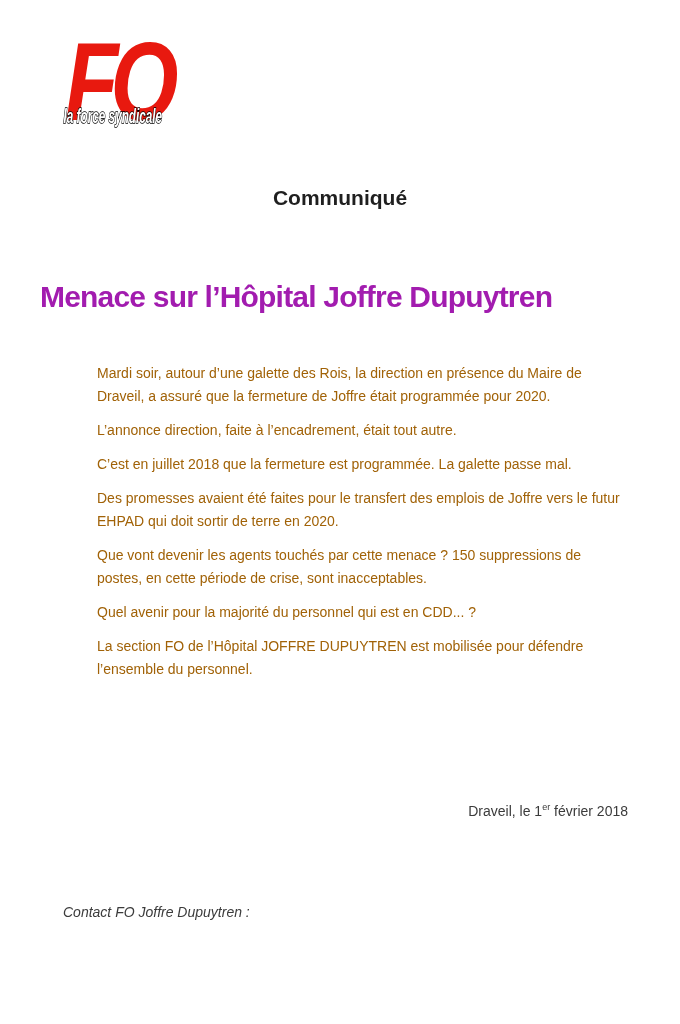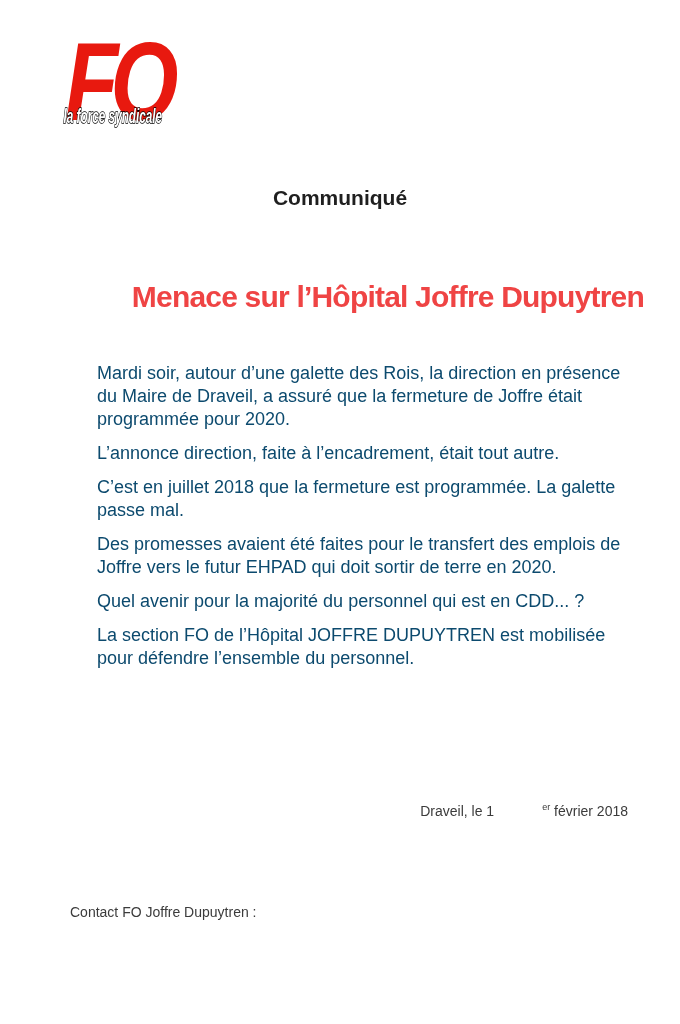--- a/index.html
+++ b/index.html
@@ -26,68 +26,68 @@
     left: 0;
     top: 186px;
     width: 100%;
     text-align: center;
     font-size: 21px;
     font-weight: bold;
     color: #1f1f1f;
   }
   .title {
     position: absolute;
-    left: 24px;
+    left: 40px;
     top: 280px;
     width: 620px;
-    text-align: right;
+    text-align: left;
     font-size: 30px;
     font-weight: bold;
     letter-spacing: -0.8px;
-    color: #ef4444;
+    color: #a21caf;
   }
   .body-text {
     position: absolute;
     left: 97px;
     top: 362px;
     width: 533px;
-    color: #0c4a6e;
-    font-size: 18px;
+    color: #a16207;
+    font-size: 14px;
   }
   .body-text p {
     line-height: 23px;
     margin: 0 0 11px 0;
   }
   .dateline {
     position: absolute;
     left: 97px;
     top: 800px;
     width: 531px;
     text-align: right;
     color: #3b3b3b;
     font-size: 14px;
     line-height: 23px;
   }
   .dateline sup {
     font-size: 9px;
     vertical-align: super;
     line-height: 0;
-    margin-left: 48px;
   }
   .contact {
     position: absolute;
     left: 63px;
     top: 901px;
     width: 560px;
     color: #3b3b3b;
     font-size: 14px;
   }
   .contact p {
     line-height: 22px;
-    margin: 0 0 12px 7px;
+    margin: 0 0 12px 0;
+    font-style: italic;
   }
 </style>
 </head>
 <body>
 
 <div class="page">
 
   <div class="logo">
     <svg width="125" height="102" viewBox="0 0 125 102">
       <text x="2.5" y="82" transform="scale(0.78,1)" font-family="Liberation Sans, sans-serif" font-style="italic" font-weight="bold" font-size="112" letter-spacing="-10" fill="#e8190f">FO</text>
@@ -97,20 +97,21 @@
 
   <h2 class="kicker">Communiqué</h2>
 
   <h1 class="title">Menace sur l’Hôpital Joffre Dupuytren</h1>
 
   <div class="body-text">
     <p>Mardi soir, autour d’une galette des Rois, la direction en présence du Maire de Draveil, a assuré que la fermeture de Joffre était programmée pour 2020.</p>
     <p>L’annonce direction, faite à l’encadrement, était tout autre.</p>
     <p>C’est en juillet 2018 que la fermeture est programmée. La galette passe mal.</p>
     <p>Des promesses avaient été faites pour le transfert des emplois de Joffre vers le futur EHPAD qui doit sortir de terre en 2020.</p>
+    <p>Que vont devenir les agents touchés par cette menace ? 150 suppressions de postes, en cette période de crise, sont inacceptables.</p>
     <p>Quel avenir pour la majorité du personnel qui est en CDD... ?</p>
     <p>La section FO de l’Hôpital JOFFRE DUPUYTREN est mobilisée pour défendre l’ensemble du personnel.</p>
   </div>
 
   <div class="dateline">
     <span>Draveil, le 1</span><sup>er</sup><span> février 2018</span>
   </div>
 
   <div class="contact">
     <p>Contact FO Joffre Dupuytren :</p>

